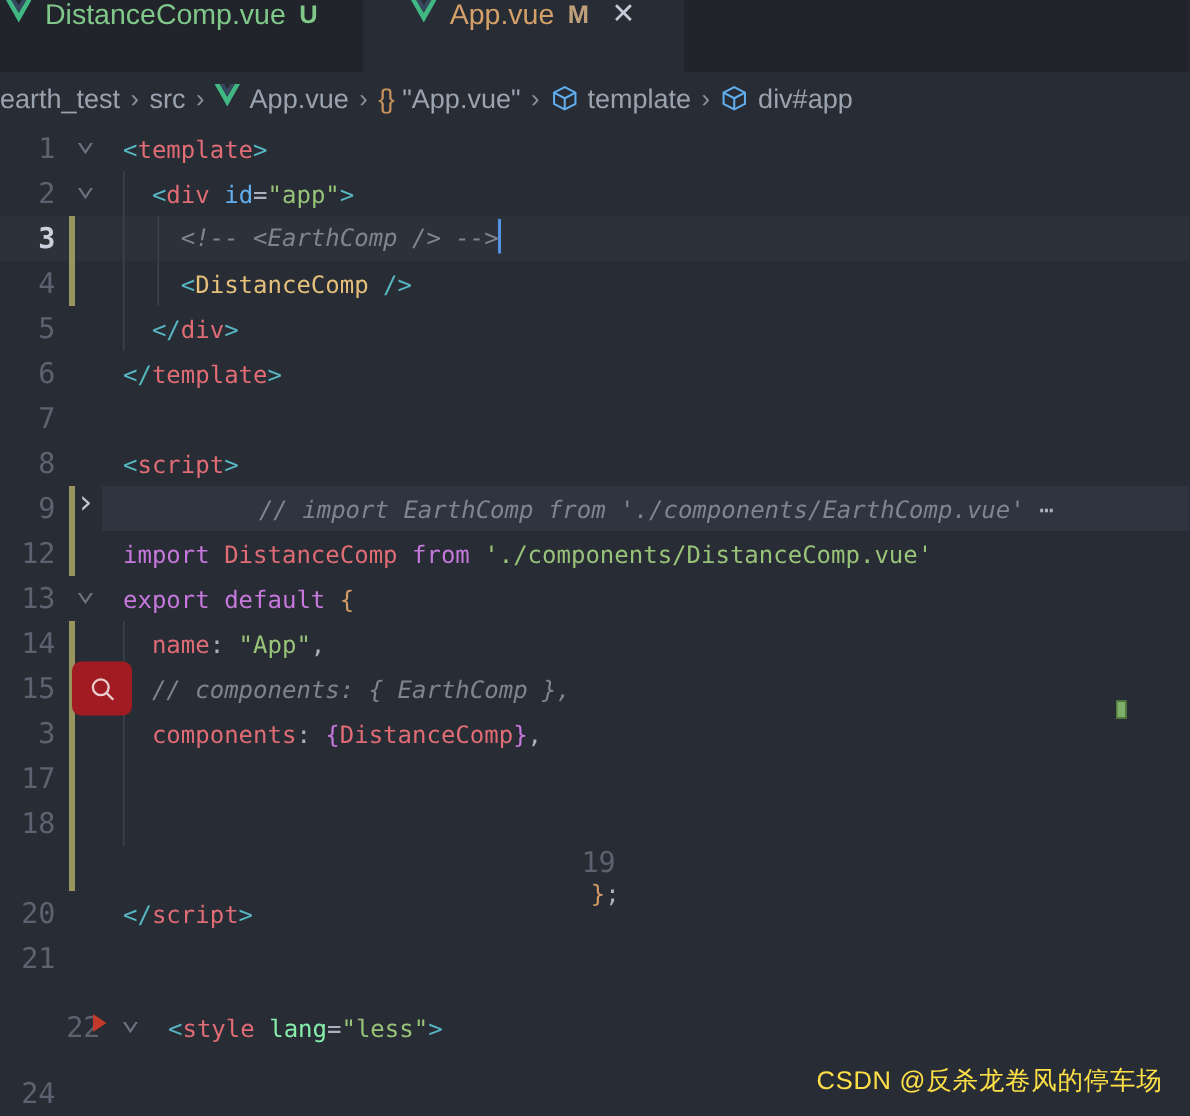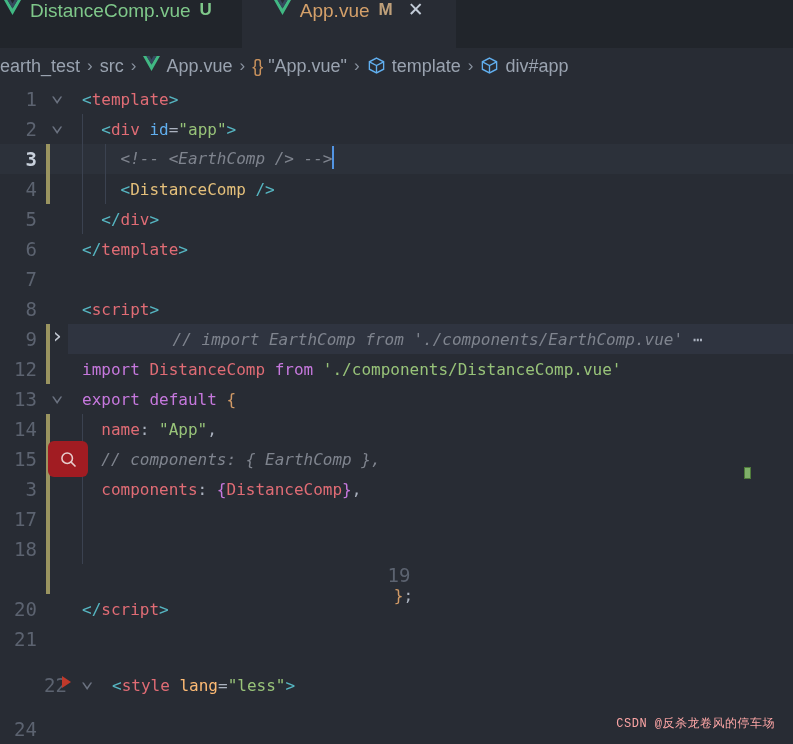--- a/index.html
+++ b/index.html
@@ -180,21 +180,21 @@
   .indent-guide {
     position: absolute;
     top: 0; bottom: 0;
     width: 1px;
     background: #3b4250;
   }
 
   
   .t-tag      { color: #e06c75; }
   .t-angle    { color: #56b6c2; }
-  .t-attr     { color: #fdba74; }
+  .t-attr     { color: #86efac; }
   .t-attr2    { color: #61afef; }
   .t-str      { color: #98c379; }
   .t-comp     { color: #e5c07b; }
   .t-comment  { color: #7f848e; font-style: italic; }
   .t-kw       { color: #c678dd; }
   .t-prop     { color: #e06c75; }
   .t-brace    { color: #d19a66; }
   .t-brace2   { color: #c678dd; }
   .t-plain    { color: #abb2bf; }
 
@@ -215,23 +215,23 @@
     width: 7px; height: 12px;
     background: #7fb069;
     border: 1px solid #4e7a3a;
   }
 
   
   .watermark {
     position: absolute;
     right: 18px;
     bottom: 12px;
-    font-family: Liberation Mono, monospace;
-    font-size: 12px;
-    color: #fca5a5;
+    font-family: Liberation Sans, sans-serif;
+    font-size: 17px;
+    color: #fde047;
     letter-spacing: 0.5px;
   }
 </style>
 </head>
 <body>
 
 <div class="tabbar" id="tabbar">
     <div class="tab inactive">
       <span class="vue-icon">
         <svg width="17" height="15" viewBox="0 0 34 30">

